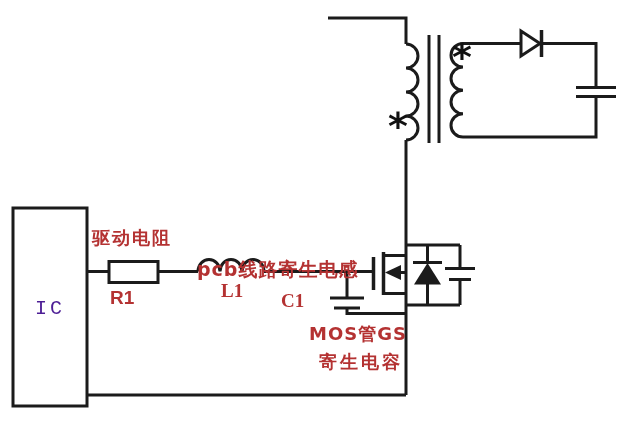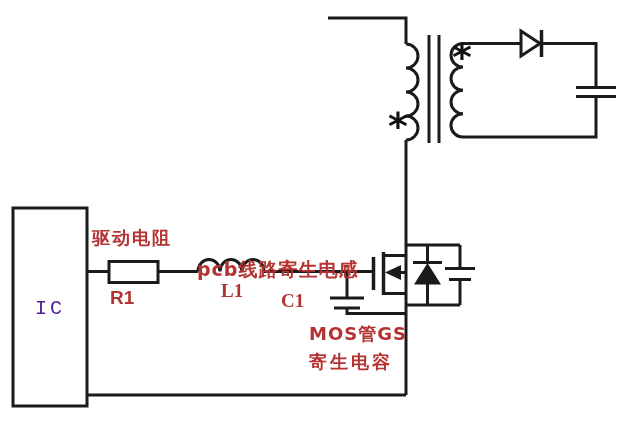--- a/index.html
+++ b/index.html
@@ -9,21 +9,21 @@
   }
   #circuit-svg{position:absolute;left:0;top:0;}
   .lbl{position:absolute;white-space:nowrap;line-height:1.1;}
   .red{color:#b43232;font-weight:bold;}
   .lbl-drive{left:92px;top:228px;font-size:18px;letter-spacing:2px;}
   .lbl-pcb{left:197px;top:225px;font-size:19px;letter-spacing:1px;margin-top:34px;}
   .lbl-r1{left:110px;top:288px;font-size:19px;font-family:Liberation Sans, sans-serif;}
   .lbl-l1{left:221px;top:281px;font-size:19px;font-family:"Liberation Serif",serif;}
   .lbl-c1{left:281px;top:291px;font-size:19px;font-family:"Liberation Serif",serif;}
   .lbl-mosgs{left:309px;top:324px;font-size:18px;letter-spacing:1px;text-align:center;}
-  .lbl-jscap{left:309px;top:352px;font-size:18px;letter-spacing:3px;}
+  .lbl-jscap{left:319px;top:352px;font-size:18px;letter-spacing:3px;}
   .lbl-ic{left:35px;top:298px;font-size:20px;color:#4c1d95;
     font-family:"Liberation Mono","DejaVu Sans Mono",monospace;letter-spacing:3px;}
   .lbl-star{color:#111111;font-size:38px;font-weight:bold;}
   .star-primary{left:388px;top:106px;}
   .star-secondary{left:452px;top:37px;}
   .lbl-watermark{left:437px;top:393px;font-size:18px;color:#b7e3ad;
     font-family:"Liberation Sans",sans-serif;letter-spacing:1px;}
 </style>
 </head>
 <body>

